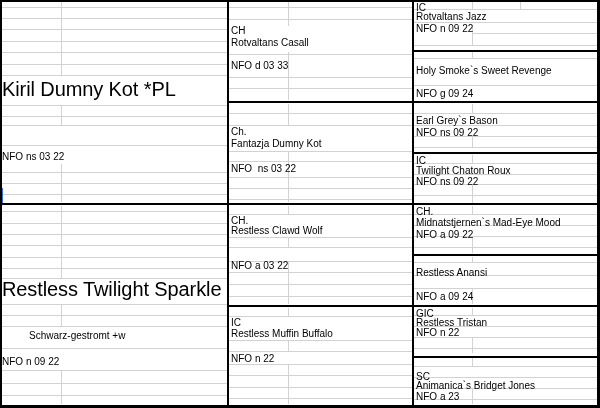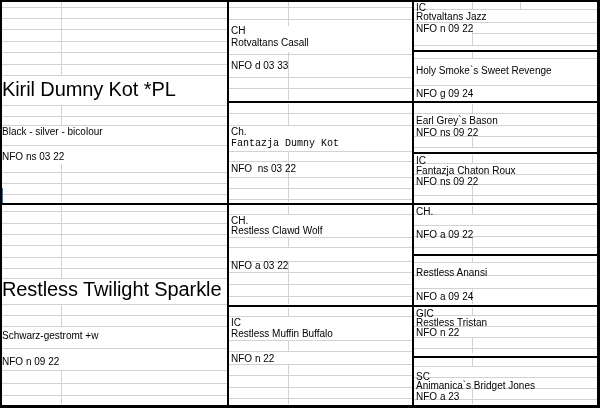--- a/index.html
+++ b/index.html
@@ -160,37 +160,36 @@
     <div class="tborder" style="left:227px;top:101px;width:373px;height:2px;"></div>
     <div class="tborder" style="left:227px;top:305px;width:373px;height:2px;"></div>
     <div class="tborder" style="left:412px;top:50px;width:188px;height:2px;"></div>
     <div class="tborder" style="left:412px;top:152px;width:188px;height:2px;"></div>
     <div class="tborder" style="left:412px;top:254px;width:188px;height:2px;"></div>
     <div class="tborder" style="left:412px;top:356px;width:188px;height:2px;"></div>
   </div>
 
   <div class="cell" style="left:-2px;top:-2px;width:229px;height:205px;">
     <div class="big" style="top:78px;">Kiril Dumny Kot *PL</div>
-    <div class="t" style="top:126px;">Black - silver - bicolour</div>
     <div class="t" style="top:151px;">NFO ns 03 22</div>
   </div>
   <div class="cell" style="left:-2px;top:202px;width:208px;height:204px;">
     <div class="big" style="top:74px;">Restless Twilight Sparkle</div>
-    <div class="t" style="top:126px;">Schwarz-gestromt +w</div>
+    <div class="t" style="top:126px;padding-left:27px;">Schwarz-gestromt +w</div>
     <div class="t" style="top:152px;">NFO n 09 22</div>
   </div>
 
   <div class="cell" style="left:227px;top:-2px;width:184px;height:103px;">
     <div class="t" style="top:25px;">CH</div>
     <div class="t" style="top:37px;">Rotvaltans Casall</div>
     <div class="t" style="top:60px;">NFO d 03 33</div>
   </div>
   <div class="cell" style="left:227px;top:100px;width:184px;height:103px;">
     <div class="t" style="top:24px;">Ch.</div>
-    <div class="t" style="top:36px;font-family:Liberation Mono, monospace;">Fantazja Dumny Kot</div>
+    <div class="t" style="top:36px;">Fantazja Dumny Kot</div>
     <div class="t" style="top:61px;">NFO  ns 03 22</div>
   </div>
   <div class="cell" style="left:227px;top:202px;width:184px;height:103px;">
     <div class="t" style="top:11px;">CH.</div>
     <div class="t" style="top:21px;">Restless Clawd Wolf</div>
     <div class="t" style="top:44px;margin-top:12px;">NFO a 03 22</div>
   </div>
   <div class="cell" style="left:227px;top:304px;width:184px;height:102px;">
     <div class="t" style="top:11px;">IC</div>
     <div class="t" style="top:22px;">Restless Muffin Buffalo</div>
@@ -205,25 +204,26 @@
   <div class="cell" style="left:412px;top:49px;width:185px;height:51px;">
     <div class="t" style="top:14px;">Holy Smoke`s Sweet Revenge</div>
     <div class="t" style="top:37px;">NFO g 09 24</div>
   </div>
   <div class="cell" style="left:412px;top:100px;width:185px;height:37px;">
     <div class="t" style="top:13px;">Earl Grey`s Bason</div>
     <div class="t" style="top:25px;">NFO ns 09 22</div>
   </div>
   <div class="cell" style="left:412px;top:151px;width:185px;height:51px;">
     <div class="t" style="top:2px;">IC</div>
-    <div class="t" style="top:12px;">Fantazja Chaton Roux</div>
+    <div class="t" style="top:12px;">Twilight Chaton Roux</div>
     <div class="t" style="top:23px;">NFO ns 09 22</div>
   </div>
   <div class="cell" style="left:412px;top:202px;width:185px;height:51px;">
     <div class="t" style="top:2px;">CH.</div>
+    <div class="t" style="top:13px;">Midnatstjernen`s Mad-Eye Mood</div>
     <div class="t" style="top:25px;">NFO a 09 22</div>
   </div>
   <div class="cell" style="left:412px;top:253px;width:185px;height:51px;">
     <div class="t" style="top:12px;">Restless Anansi</div>
     <div class="t" style="top:36px;">NFO a 09 24</div>
   </div>
   <div class="cell" style="left:412px;top:304px;width:185px;height:51px;">
     <div class="t" style="top:2px;">GIC</div>
     <div class="t" style="top:11px;">Restless Tristan</div>
     <div class="t" style="top:21px;">NFO n 22</div>

